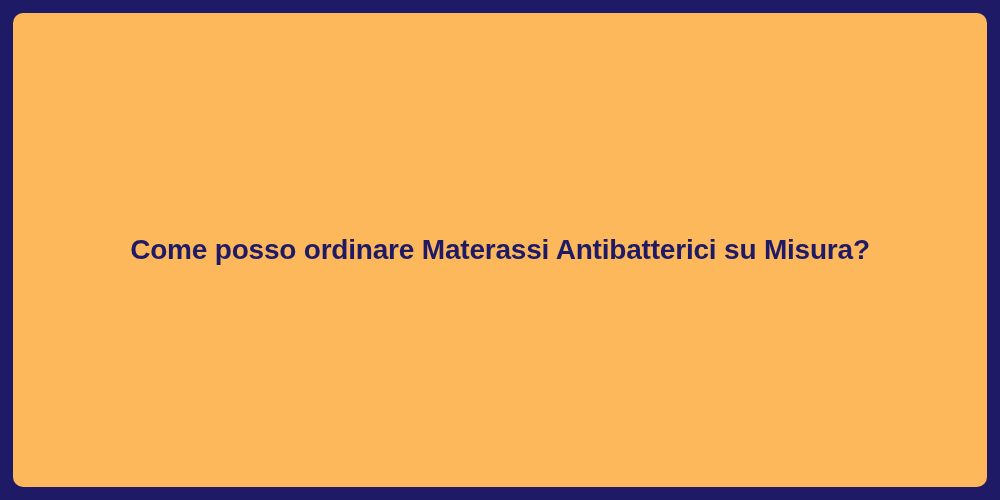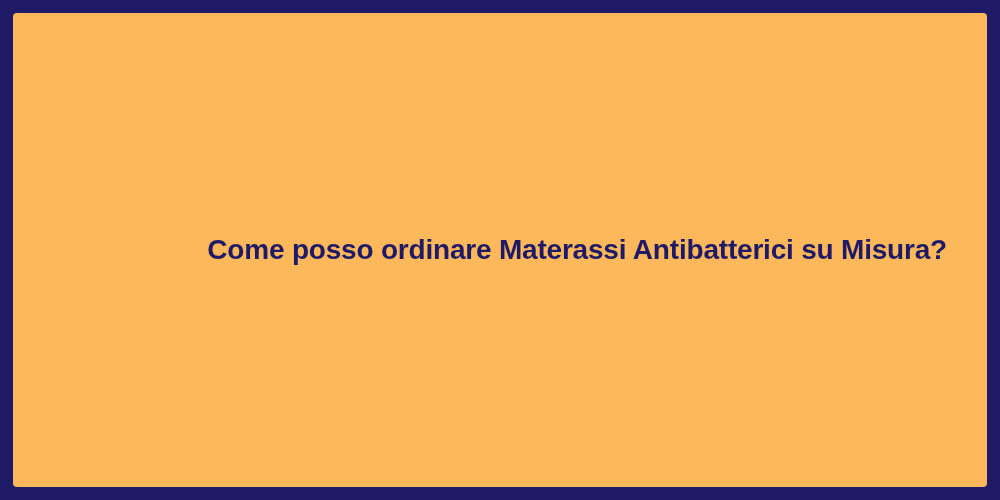--- a/index.html
+++ b/index.html
@@ -20,24 +20,24 @@
     height: 500px;
     background: #1e1a66;
     padding: 13px;
   }
 
   #banner-panel {
     box-sizing: border-box;
     width: 100%;
     height: 100%;
     background: #fdb85c;
-    border-radius: 4px;
+    border-radius: 10px;
     display: flex;
     align-items: center;
-    justify-content: flex-end;
+    justify-content: center;
   }
 
   #question-heading {
     margin: 0;
     padding: 0 40px;
     color: #1e1a66;
     font-family: "Liberation Sans", sans-serif;
     font-size: 28px;
     font-weight: bold;
     line-height: 1.3;

